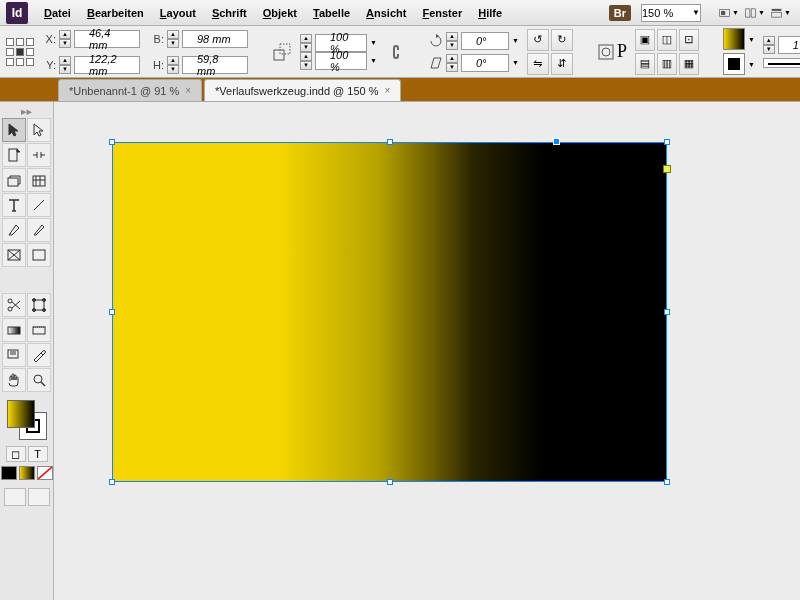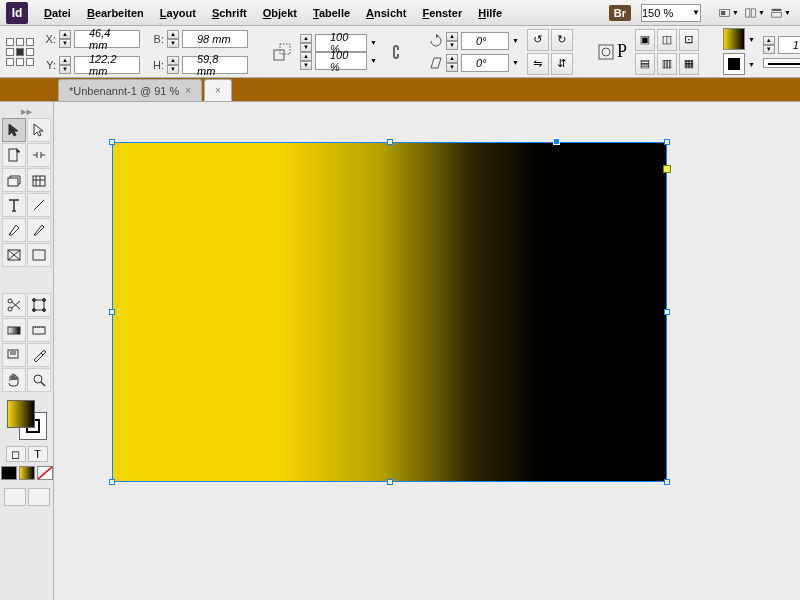--- a/index.html
+++ b/index.html
@@ -287,20 +287,21 @@
   </div>
 
 </div>
 
 <div class="doctabs">
   <div class="doctab">
     <span>*Unbenannt-1 @ 91 %</span>
     <span class="x">×</span>
   </div>
   <div class="doctab active">
+    <span>*Verlaufswerkzeug.indd @ 150 %</span>
     <span class="x">×</span>
   </div>
 </div>
 
 <div class="toolbox">
   <div class="grip">▸▸</div>
   <div class="toolgrid">
     <div class="tool active">
         <svg viewBox="0 0 16 16">
           <path d="M3 2 L3 13 L6 10 L8 14 L10 13 L8 9 L12 9 Z" fill="#333"></path>

